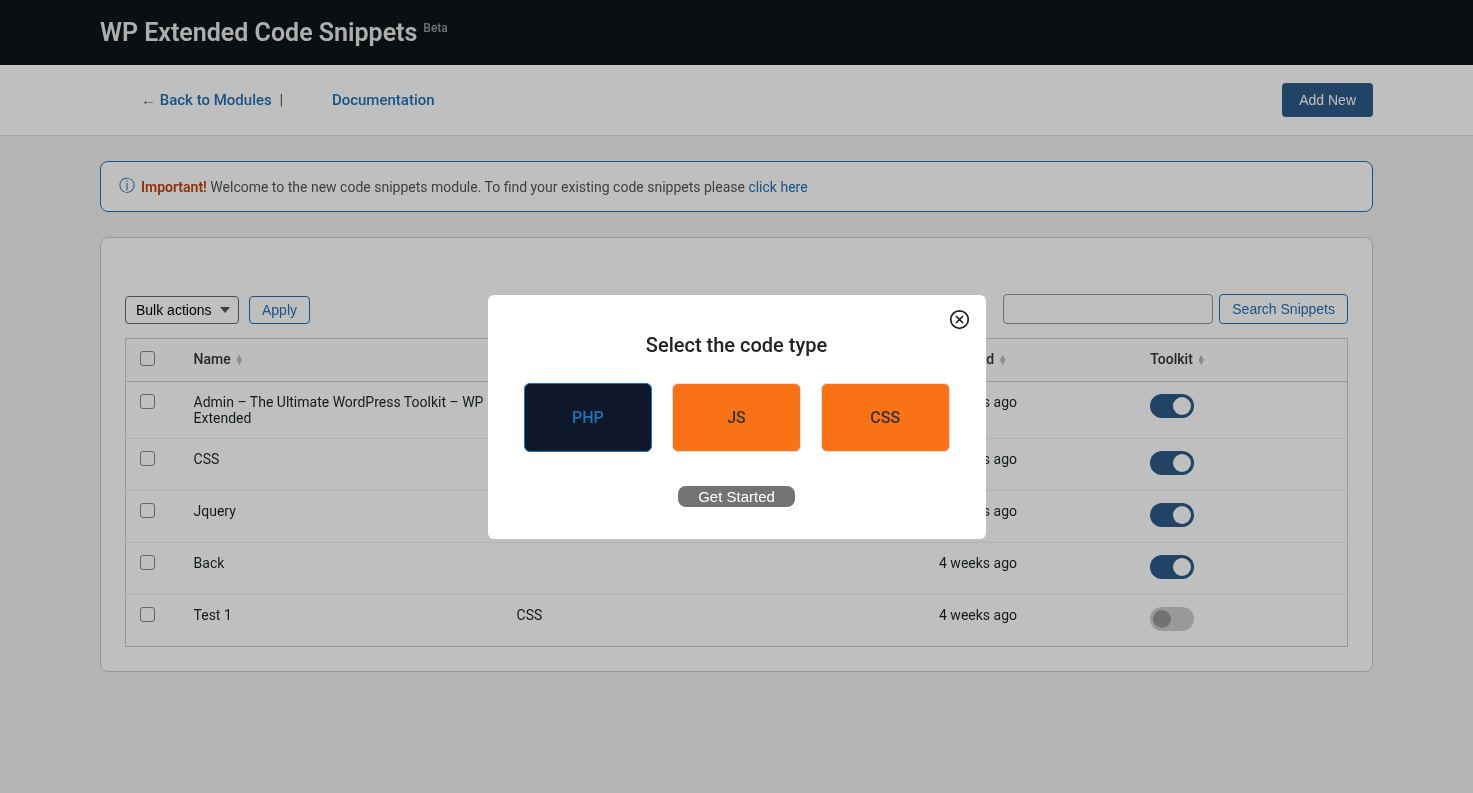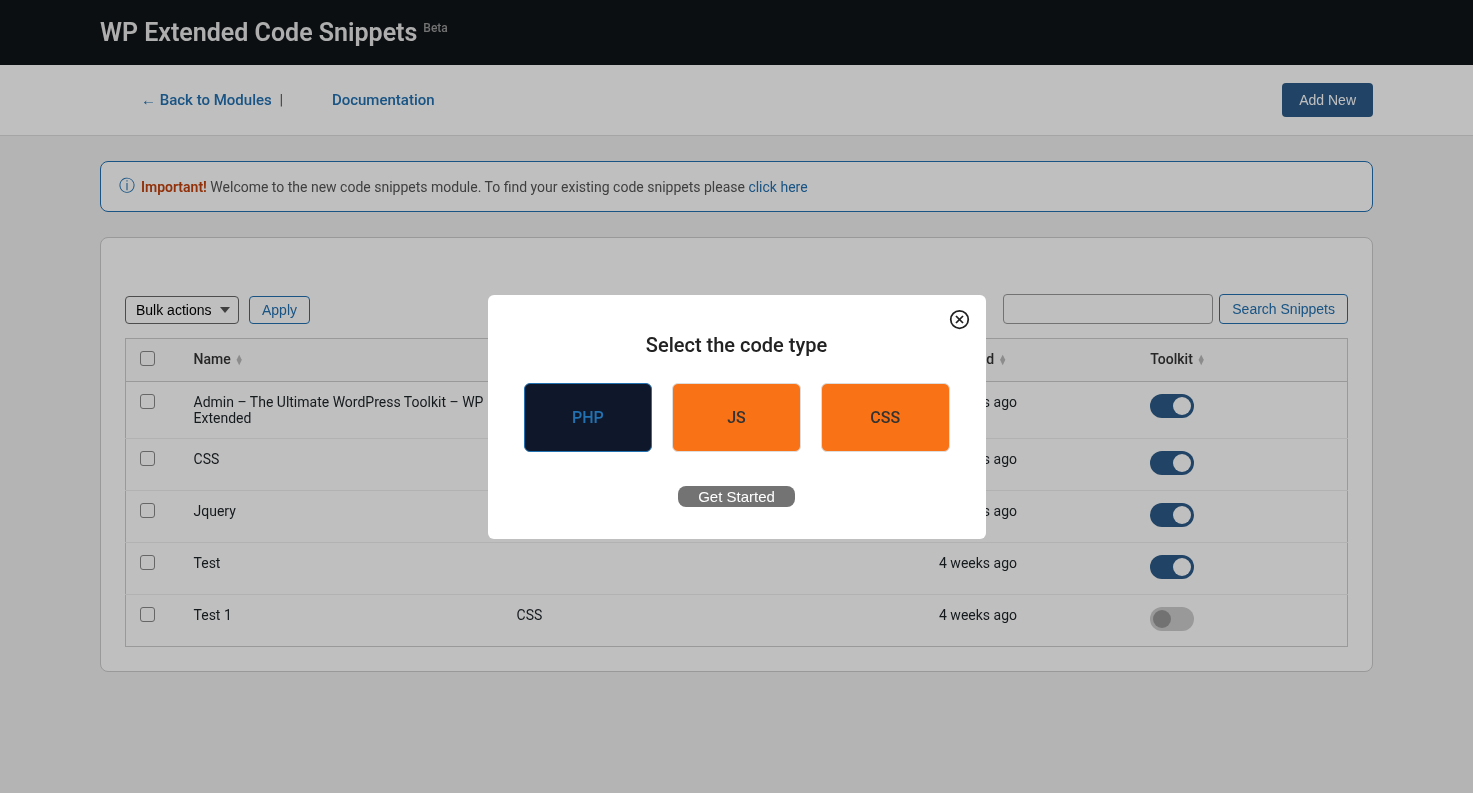--- a/index.html
+++ b/index.html
@@ -148,21 +148,21 @@
           </tr>
           <tr>
             <td><span class="chk"></span></td>
             <td>Jquery</td>
             <td></td>
             <td>4 weeks ago</td>
             <td><span class="toggle "></span></td>
           </tr>
           <tr>
             <td><span class="chk"></span></td>
-            <td>Test</td>
+            <td>Back</td>
             <td></td>
             <td>4 weeks ago</td>
             <td><span class="toggle "></span></td>
           </tr>
           <tr>
             <td><span class="chk"></span></td>
             <td>Test 1</td>
             <td>CSS</td>
             <td>4 weeks ago</td>
             <td><span class="toggle off"></span></td>

